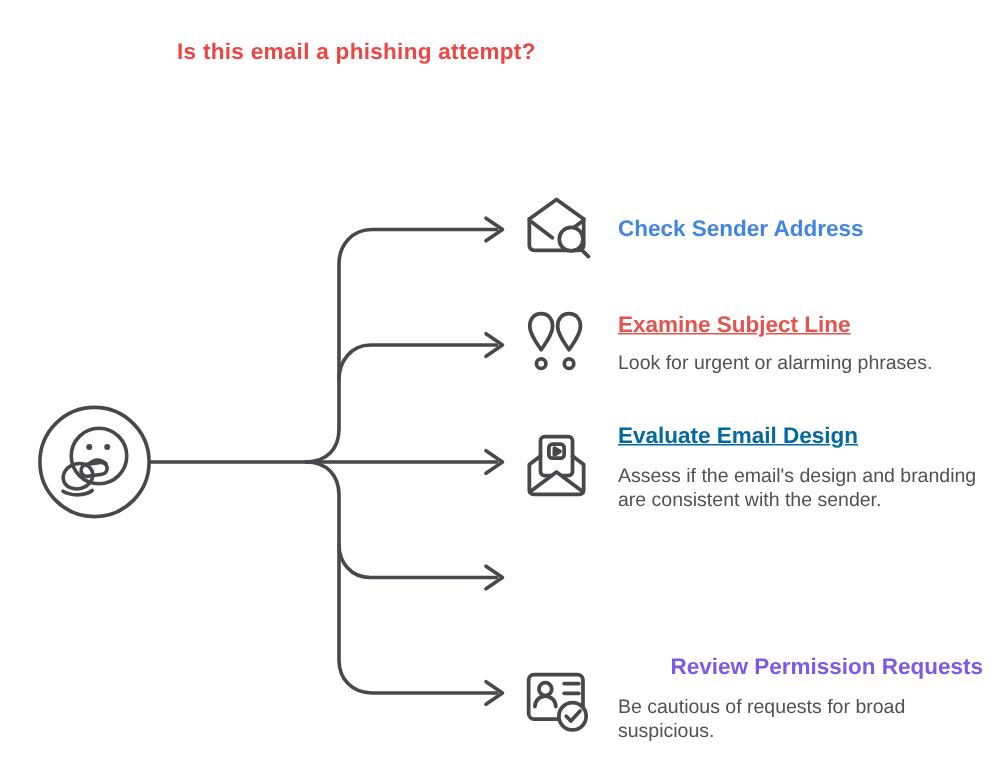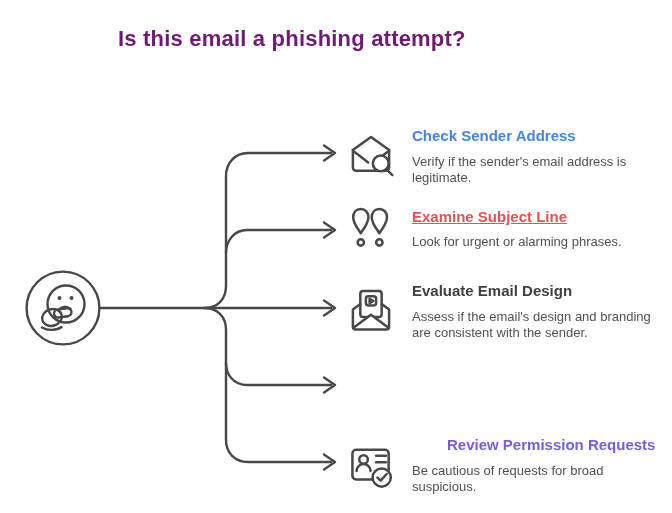--- a/index.html
+++ b/index.html
@@ -2,21 +2,21 @@
 <html><head>
 <meta charset="utf-8">
 <style>
   html,body{margin:0;padding:0;background:#fff;}
   .stage{
     position:relative;width:672px;height:513px;background:#ffffff;overflow:hidden;
     font-family:"Liberation Sans", sans-serif;
   }
   .page-title{
     position:absolute;left:118px;top:26px;margin:0;
-    font-size:22px;font-weight:700;color:#701a75;letter-spacing:.2px;
+    font-size:15px;font-weight:700;color:#ef4444;letter-spacing:.2px;
   }
   .connector-svg{position:absolute;left:0;top:0;}
   .connector-svg path{fill:none;stroke-width:2.4;stroke-linecap:round;stroke-linejoin:round;}
   .thinker{position:absolute;left:21px;top:266px;width:84px;height:84px;}
   .item{position:absolute;left:345px;display:flex;gap:15px;align-items:center;}
   .item-icon{width:52px;height:52px;flex:0 0 52px;}
   .item-icon svg .s{stroke:currentColor;fill:none;stroke-width:2.7;stroke-linecap:round;stroke-linejoin:round;}
   .item-icon svg .sw{stroke:currentColor;fill:#ffffff;stroke-width:2.7;stroke-linecap:round;stroke-linejoin:round;}
   .item-icon svg .w{fill:#ffffff;stroke:none;}
   .item-text{width:258px;padding-top:2px;}
@@ -71,21 +71,20 @@
         <path class="s" d="M8.5 21.5 L28 7.5 L47.5 21.5"></path>
         <path class="s" d="M8.5 21.5 V40.5 a3.5 3.5 0 0 0 3.5 3.5 h32 a3.5 3.5 0 0 0 3.5 -3.5 V21.5"></path>
         <path class="s" d="M10 23.5 L25 35"></path>
         <path class="s" d="M46 23.5 L34 32.5"></path>
         <circle class="sw" cx="38.5" cy="36" r="8.5"></circle>
         <path class="s" d="M44.8 42.5 L51 48.5"></path>
       </svg>
     </div>
     <div class="item-text">
       <div class="item-title" style="color: rgb(66, 133, 226);">Check Sender Address</div>
-      <div class="item-desc">Verify if the sender's email address is legitimate.</div>
     </div>
   </div>
 
   <div class="item" style="top:203px">
     <div class="item-icon" style="color: rgb(72, 72, 76);">
       <svg width="52" height="52" viewBox="0 0 56 56">
         <path class="s" d="M17 6.5 C12 6.5 8.8 10.3 8.8 15.6 C8.8 21.5 13.6 27.5 17 32.5 C20.4 27.5 25.2 21.5 25.2 15.6 C25.2 10.3 22 6.5 17 6.5 Z"></path>
         <path class="s" d="M37 6.5 C32 6.5 28.8 10.3 28.8 15.6 C28.8 21.5 33.6 27.5 37 32.5 C40.4 27.5 45.2 21.5 45.2 15.6 C45.2 10.3 42 6.5 37 6.5 Z"></path>
         <circle class="s" cx="17" cy="42.5" r="3.4"></circle>
         <circle class="s" cx="37" cy="42.5" r="3.4"></circle>
@@ -102,21 +101,21 @@
       <svg width="52" height="52" viewBox="0 0 56 56">
         <rect class="s" x="16.5" y="6.5" width="23" height="28" rx="3"></rect>
         <rect class="s" x="22.5" y="12" width="11" height="10" rx="2.5"></rect>
         <path class="s" d="M26.5 14.8 l4 2.4 l-4 2.4 z"></path>
         <path class="w" d="M7.5 47.5 L28 31 L48.5 47.5 Z"></path>
         <path class="s" d="M9.5 45.8 L28 32 L46.5 45.8"></path>
         <path class="s" d="M16.5 20.5 L8.5 26.5 V45 a3 3 0 0 0 3 3 h33 a3 3 0 0 0 3 -3 V26.5 L39.5 20.5"></path>
       </svg>
     </div>
     <div class="item-text">
-      <div class="item-title" style="color: #404040;">Evaluate Email Design</div>
+      <div class="item-title" style="color: #0369a1; text-decoration: underline;">Evaluate Email Design</div>
       <div class="item-desc">Assess if the email's design and branding are consistent with the sender.</div>
     </div>
   </div>
 
 
   <div class="item" style="top:435px">
     <div class="item-icon" style="color: rgb(72, 72, 76);">
       <svg width="52" height="52" viewBox="0 0 56 56">
         <rect class="s" x="8" y="11.5" width="39" height="32" rx="4"></rect>
         <circle class="s" cx="20" cy="22" r="4.6"></circle>

